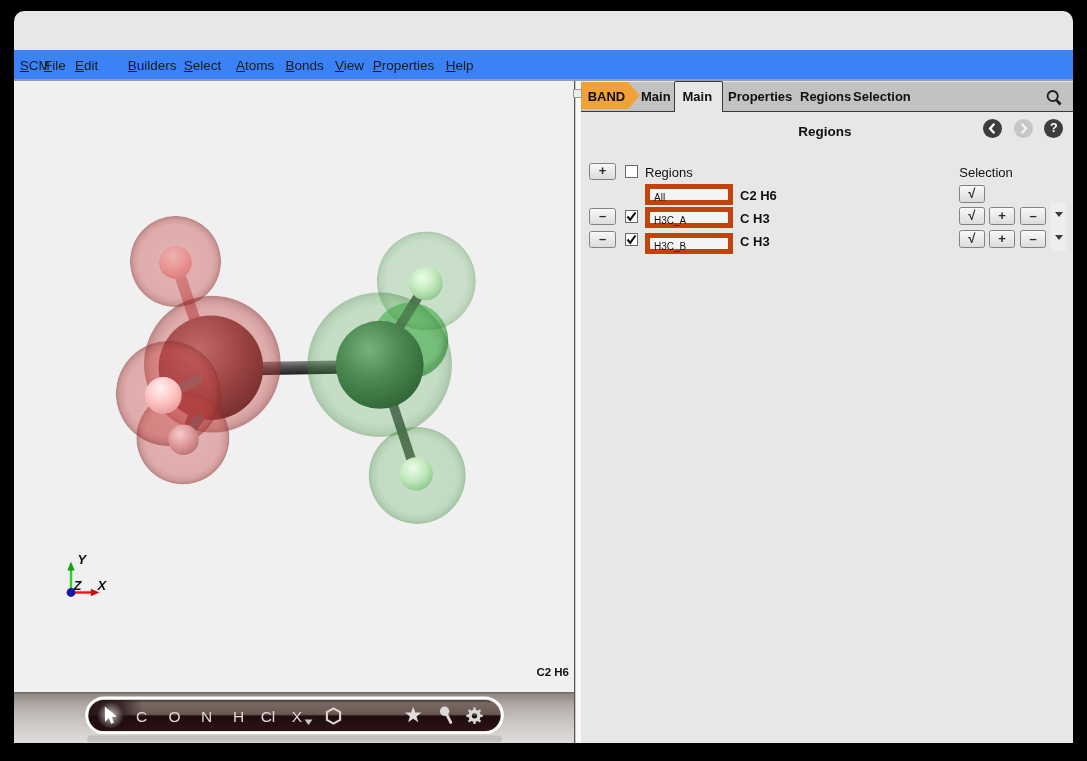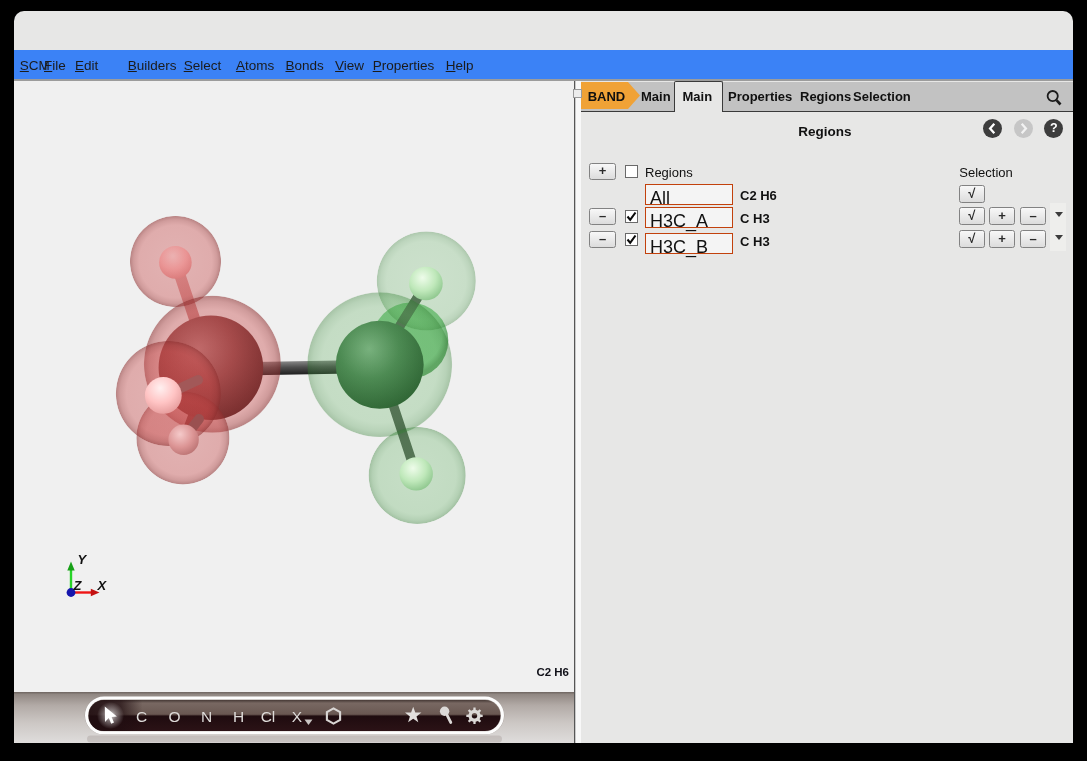--- a/index.html
+++ b/index.html
@@ -14,21 +14,21 @@
 #panel{position:absolute;left:567px;top:70px;width:492px;height:662px;background:#e7e7e6;font-size:13px;color:#111}
 #tabbar{position:absolute;left:0;top:1px;width:492px;height:29.5px;background:#c2c2c2;border-bottom:1.5px solid #3a3a3a}
 #band{position:absolute;left:0;top:1px;width:59px;height:27px;background:#f0a236;clip-path:polygon(0 0,47px 0,100% 50%,47px 100%,0 100%)}
 .tabtxt{position:absolute;top:8px;font-weight:bold;font-size:13px;color:#101010;white-space:nowrap}
 #modeltab{position:absolute;left:93px;top:0px;width:49px;height:31px;background:#e7e7e6;border:1px solid #3a3a3a;border-bottom:none;border-radius:2px 2px 0 0;z-index:2}
 #heading{position:absolute;left:0;top:43px;width:488px;text-align:center;font-weight:bold;font-size:13.5px}
 .navc{position:absolute;top:37.5px;width:19px;height:19px;border-radius:50%}
 .btn{position:absolute;width:27px;height:17px;background:linear-gradient(#f8f8f8,#dcdcdc);border:1px solid #828282;border-radius:2.5px;color:#2a2a2a;text-align:center;font-weight:bold;font-size:13px;line-height:14px}
 .sbtn{position:absolute;width:26.5px;height:18px;background:linear-gradient(#f8f8f8,#dcdcdc);border:1px solid #828282;border-radius:2.5px;color:#2a2a2a;text-align:center;font-weight:bold;font-size:13px;line-height:15px}
 .cb{position:absolute;width:13px;height:13px;background:#fff;border:1px solid #6a6a6a;font-size:12px;line-height:11px;text-align:center;font-weight:bold}
-.fld{position:absolute;width:88px;height:21px;background:#f4f4f4;border:1px solid #c2410c;padding:3px 0 0 4px;font-size:18px}
+.fld{position:absolute;width:88px;height:21px;background:#f4f4f4;border:5px solid #c2410c;padding:3px 0 0 4px;font-size:10px}
 .lbl{position:absolute;font-size:13px}
 .blbl{position:absolute;font-size:13px;font-weight:bold}
 .tri{position:absolute;width:0;height:0;border-left:4.5px solid transparent;border-right:4.5px solid transparent;border-top:5.5px solid #3c3c3c}
 #tristrip{position:absolute;left:469px;top:122px;width:15.5px;height:48px;background:#eeeeec}
 </style></head><body>
 <div id="win">
   <div id="menubar">
     <span style="left:5.8px"><u>S</u>CM</span>
     <span style="left:30px"><u>F</u>ile</span>
     <span style="left:61px"><u>E</u>dit</span>

